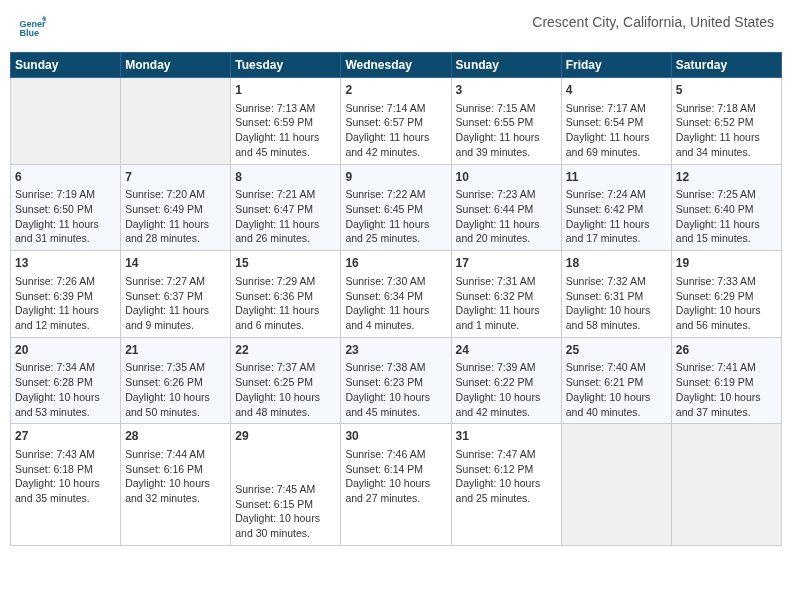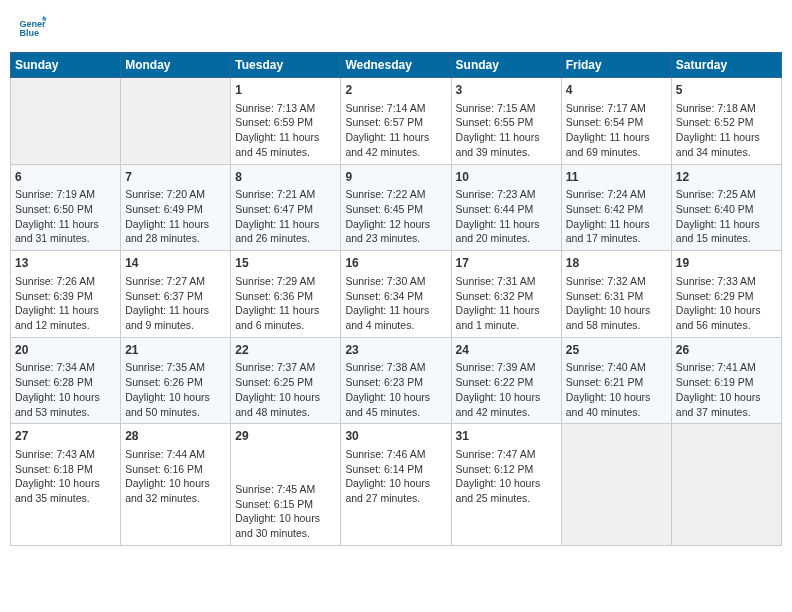--- a/index.html
+++ b/index.html
@@ -38,21 +38,21 @@
     .location {
       font-size: 14px;
       color: #555;
     }
     table {
       width: 100%;
       border-collapse: collapse;
       font-size: 10.5px;
     }
     thead tr th {
-      background: #0369a1;
+      background: #0c4a6e;
       color: #fff;
       text-align: left;
       padding: 5px 4px;
       font-size: 12px;
       font-weight: bold;
       border: 1px solid #2e6395;
     }
     tbody tr td {
       vertical-align: top;
       border: 1px solid #ccc;
@@ -84,20 +84,21 @@
 <div class="header">
   <div class="logo">
     <svg class="logo-icon" viewBox="0 0 40 40">
       <text x="2" y="18" font-size="13" font-weight="bold" fill="#1a6fa0">General</text>
       <text x="2" y="31" font-size="13" font-weight="bold" fill="#1a6fa0">Blue</text>
       <polygon points="34,8 40,8 37,2" fill="#3a8fca"></polygon>
       <polygon points="36,10 42,10 39,4" fill="#2a7fc0" opacity="0.7"></polygon>
     </svg>
   </div>
   <div class="title-area">
+    <div class="location">Crescent City, California, United States</div>
   </div>
 </div>
 
 <table>
   <thead>
     <tr>
     <th>Sunday</th>
         <th>Monday</th>
         <th>Tuesday</th>
         <th>Wednesday</th>
@@ -157,21 +158,21 @@
         <td>
           <span class="day-num">8</span>
           <span style="display: block;">Sunrise: 7:21 AM</span>
           <span style="display: block;">Sunset: 6:47 PM</span>
           <span style="display: block;">Daylight: 11 hours and 26 minutes.</span>
         </td>
         <td>
           <span class="day-num">9</span>
           <span style="display: block;">Sunrise: 7:22 AM</span>
           <span style="display: block;">Sunset: 6:45 PM</span>
-          <span style="display: block;">Daylight: 12 hours and 23 minutes.</span>
+          <span style="display: block;">Daylight: 11 hours and 25 minutes.</span>
         </td>
         <td>
           <span class="day-num">10</span>
           <span style="display: block;">Sunrise: 7:23 AM</span>
           <span style="display: block;">Sunset: 6:44 PM</span>
           <span style="display: block;">Daylight: 11 hours and 20 minutes.</span>
         </td>
         <td>
           <span class="day-num">11</span>
           <span style="display: block;">Sunrise: 7:24 AM</span>

